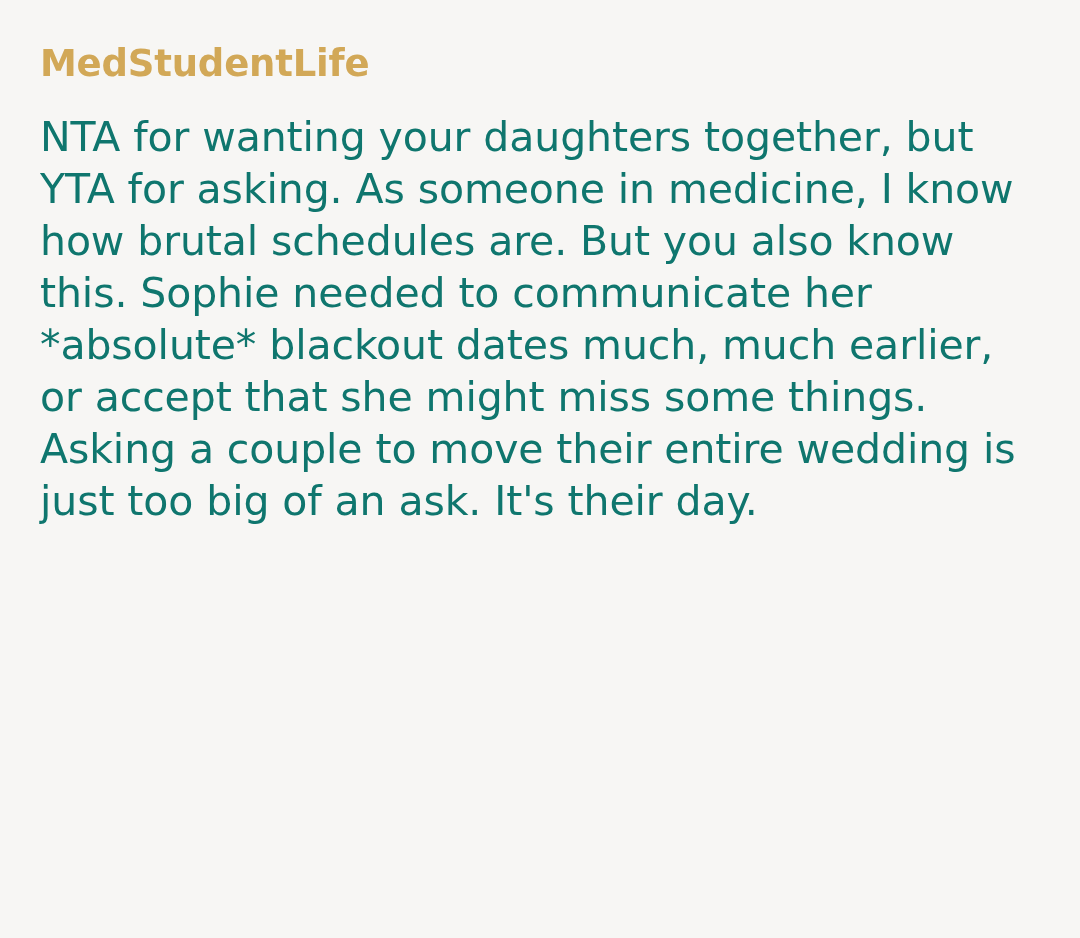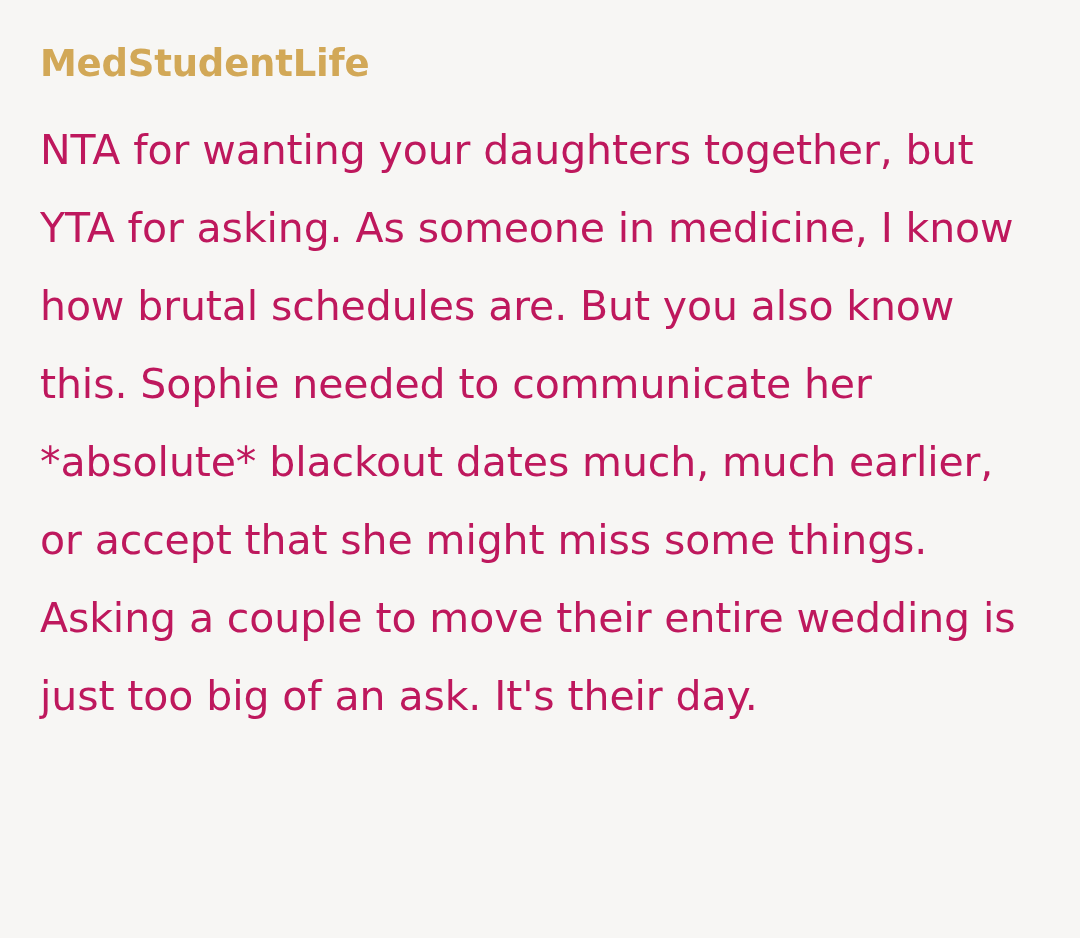--- a/index.html
+++ b/index.html
@@ -26,22 +26,22 @@
     font-weight: bold;
     color: #d2a857;
     letter-spacing: -0.2px;
     line-height: 1.1;
     margin: 0 0 26px 0;
   }
   .comment-body {
     font-family: "DejaVu Sans", sans-serif;
     font-size: 41px;
     font-weight: 400;
-    color: #be185d;
-    line-height: 78px;
+    color: #0f766e;
+    line-height: 52px;
     letter-spacing: -0.1px;
     margin: 0;
     white-space: pre-wrap;
   }
 </style>
 </head>
 <body>
 
 <div class="comment-card">
   <div class="comment-author">MedStudentLife</div>

